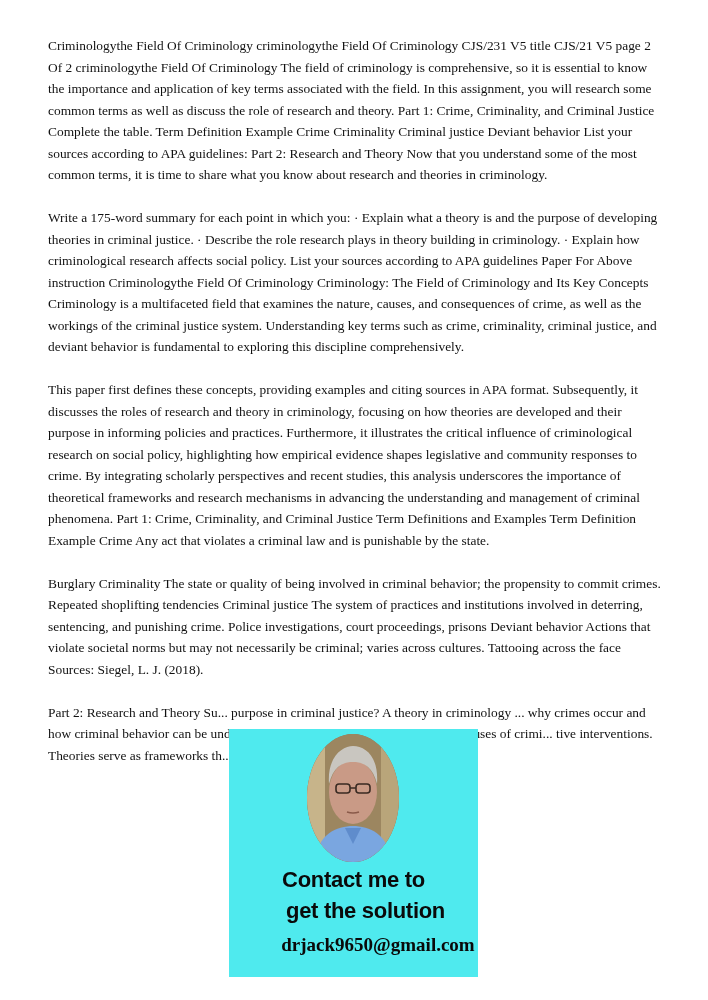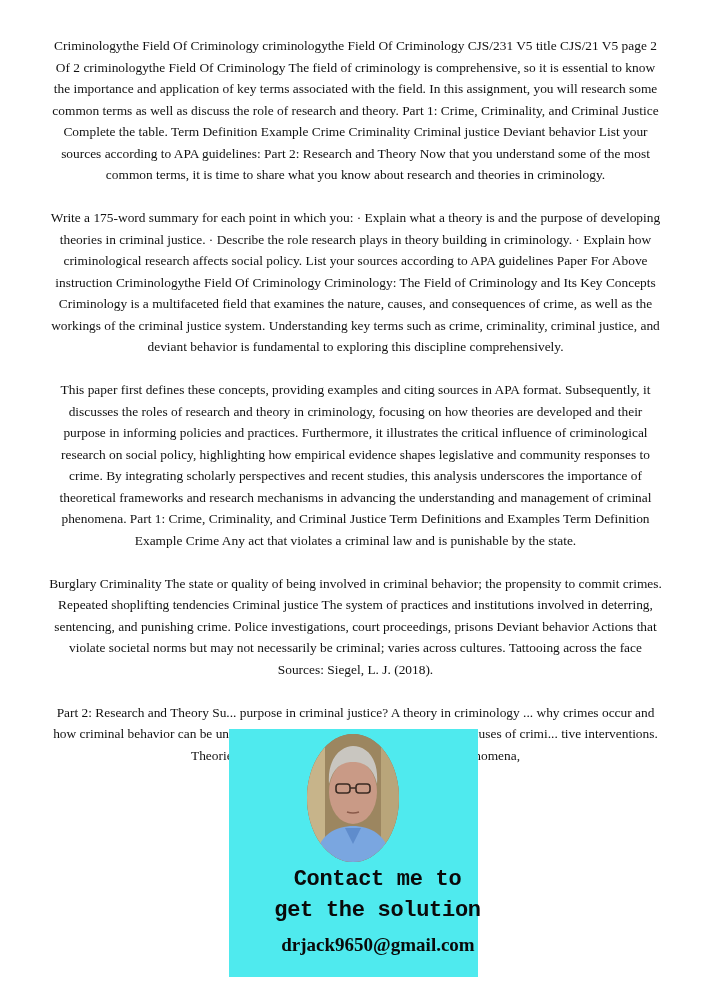--- a/index.html
+++ b/index.html
@@ -15,21 +15,20 @@
     }
     .page {
       position: absolute;
       left: 48px;
       top: 35px;
       width: 615px;
       font-family: "Liberation Serif", "DejaVu Serif", serif;
       font-size: 13.4px;
       line-height: 21.5px;
       color: #111111;
-      text-align: center;
     }
     .para {
       margin: 0 0 21.5px 0;
     }
     .ad-overlay {
       position: absolute;
       left: 229px;
       top: 729px;
       width: 249px;
       height: 248px;
@@ -44,29 +43,28 @@
       border-radius: 50%;
       overflow: hidden;
       background: #8a7a5a;
     }
     .avatar svg { display: block; }
     .cta-line {
       position: absolute;
       left: 0;
       width: 249px;
       text-align: center;
-      font-family: Liberation Mono, monospace;
+      font-family: Liberation Sans, sans-serif;
       font-weight: bold;
       font-size: 22px;
       color: #0a0a0a;
       letter-spacing: -0.3px;
-      margin-left: 24px;
     }
     .cta-1 { top: 138px; }
-    .cta-2 { top: 169px; }
+    .cta-2 { top: 169px; padding-left: 12px; }
     .email {
       position: absolute;
       left: 0;
       top: 205px;
       width: 298px;
       text-align: center;
       font-family: "Liberation Serif", "DejaVu Serif", serif;
       font-weight: bold;
       font-size: 19px;
       color: #0a0a0a;

